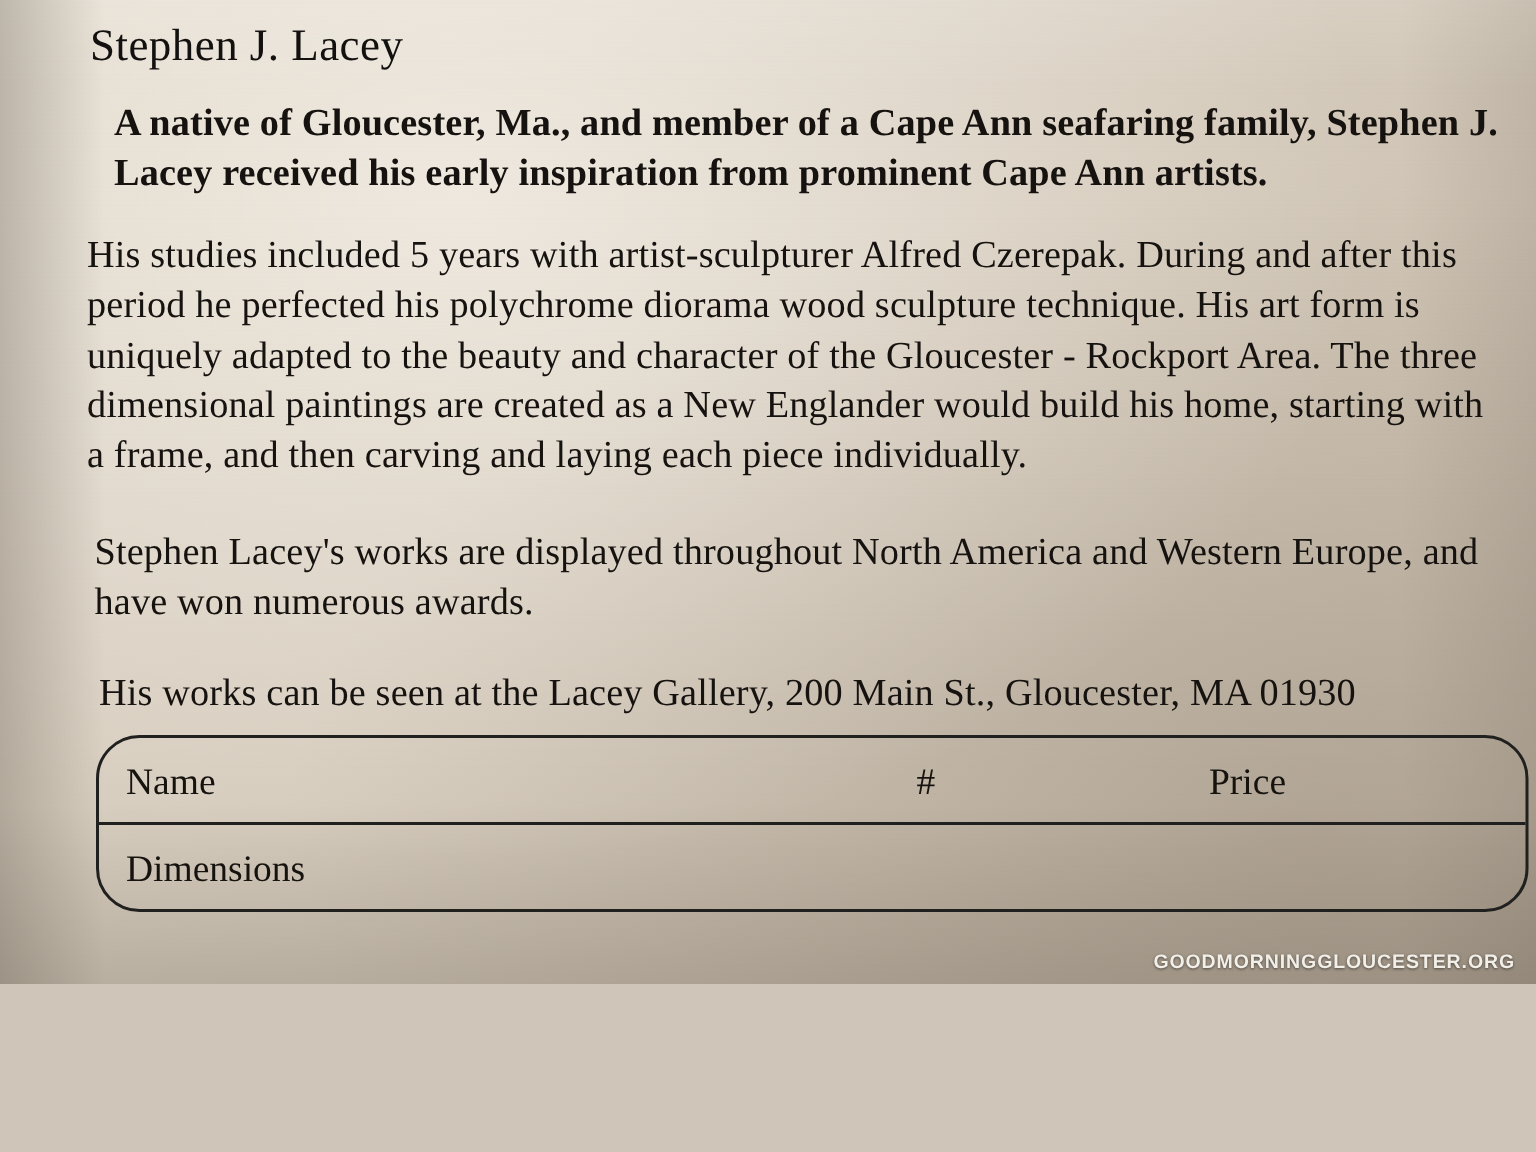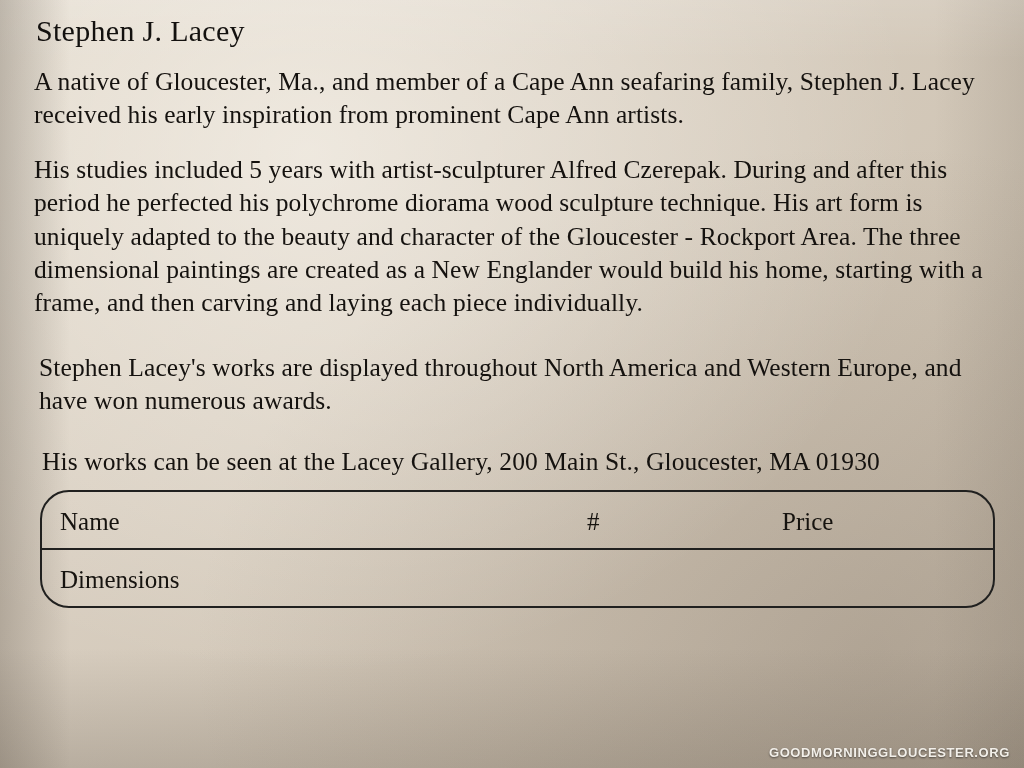--- a/index.html
+++ b/index.html
@@ -10,26 +10,27 @@
     width: 1024px;
     height: 768px;
     overflow: hidden;
     background: #cfc5b8;
     font-family: "Liberation Serif", serif;
   }
 
   #page {
     position: relative;
     width: 1024px;
-    height: 768px;
+    height: 656px;
     background:
       radial-gradient(ellipse at 30% 20%, rgba(255,252,246,0.55) 0%, rgba(255,252,246,0.0) 60%),
       radial-gradient(ellipse at 85% 85%, rgba(120,105,90,0.30) 0%, rgba(120,105,90,0.0) 55%),
       linear-gradient(135deg, #e0d7c9 0%, #d8cec0 35%, #cfc4b4 70%, #c2b7a7 100%);
       box-sizing: border-box;
+      padding-left: 24px;
   }
 
   
   #grain {
     position: absolute;
     inset: 0;
     pointer-events: none;
     opacity: 0.25;
     background-image:
       repeating-linear-gradient(0deg, rgba(0,0,0,0.025) 0px, rgba(0,0,0,0.0) 1px, rgba(0,0,0,0.0) 3px),
@@ -66,21 +67,21 @@
 
   .para {
     font-size: 25.5px;
     line-height: 1.30;
     margin: 0 0 22px 0;
     letter-spacing: 0.1px;
     color: #15120f;
     max-width: 985px;
   }
 
-  .para.p-indent { margin-left: 0; }
+  .para.p-indent { margin-left: 18px; font-weight: bold; }
   .para.p-2 { margin-bottom: 32px; }
   .para.p-3 { margin-left: 5px; margin-bottom: 28px; }
   .para.p-4 { margin-left: 8px; margin-bottom: 12px; }
 
   
   .entry-box {
     position: relative;
     margin: 6px 0 0 6px;
     width: 955px;
     height: 118px;

